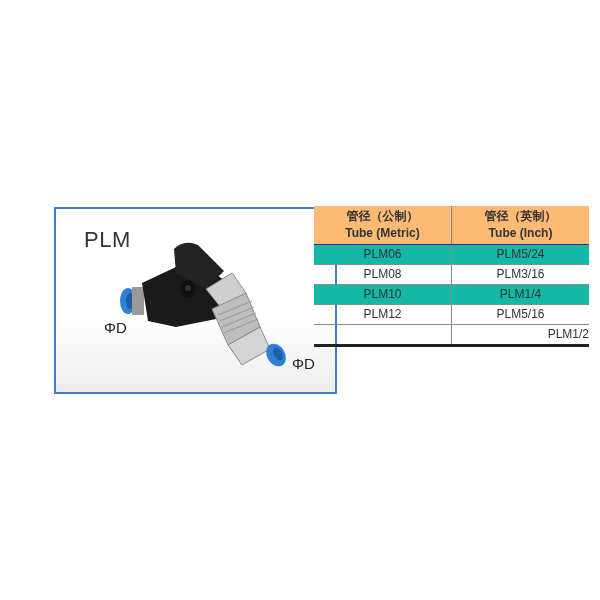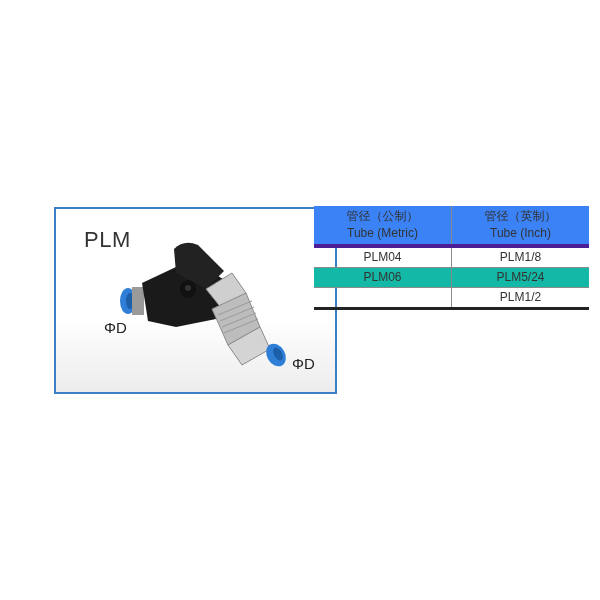--- a/index.html
+++ b/index.html
@@ -20,31 +20,31 @@
   .phi-label { position: absolute; font-size: 15px; color: #222222; }
   .phi-left { left: 48px; top: 110px; }
   .phi-right { left: 236px; top: 146px; }
   .fitting { position: absolute; left: 0; top: 0; width: 283px; height: 187px; }
 
   .spec-table {
     position: absolute; left: 314px; top: 206px; width: 275px;
     border-collapse: collapse; font-size: 12px; color: #333333;
   }
   .spec-table th {
-    background: #3b82f6; font-weight: normal; color: #333333;
+    background: #fdba74; font-weight: bold; color: #333333;
     padding: 2px 0; line-height: 17px; text-align: center; width: 50%;
-    border-bottom: 4px solid #4c1d95;
+    border-bottom: 1px solid #4c1d95;
   }
   .spec-table td {
     text-align: center; height: 19px; line-height: 19px; padding: 0;
     border-bottom: 1px solid #8a8a8a;
   }
   .spec-table tr.shade td { background: #14b8a6; margin-left: 20px; }
   .spec-table .col-left { border-right: 1px solid #8a8a8a; }
-  .spec-table tr.last td { border-bottom: 3px solid #222222; }
+  .spec-table tr.last td { border-bottom: 3px solid #222222; text-align: right; }
 </style>
 </head>
 <body>
 
 <div class="product-panel">
   <svg class="fitting" viewBox="0 0 283 187">
 
     <ellipse cx="72" cy="92" rx="8" ry="13" fill="#2f7fd6"></ellipse>
     <ellipse cx="74" cy="92" rx="4" ry="8" fill="#1d5ea8"></ellipse>
     <rect x="76" y="78" width="12" height="28" fill="#9a9a9a"></rect>
@@ -77,26 +77,34 @@
         <div>管径（公制）</div>
         <div>Tube (Metric)</div>
       </th>
       <th>
         <div>管径（英制）</div>
         <div>Tube (Inch)</div>
       </th>
     </tr>
   </thead>
   <tbody>
-    <tr>
-      <td class="col-left">PLM04</td>
-      <td>PLM1/8</td>
-    </tr>
     <tr class="shade">
       <td class="col-left">PLM06</td>
       <td>PLM5/24</td>
+    </tr>
+    <tr>
+      <td class="col-left">PLM08</td>
+      <td>PLM3/16</td>
+    </tr>
+    <tr class="shade">
+      <td class="col-left">PLM10</td>
+      <td>PLM1/4</td>
+    </tr>
+    <tr>
+      <td class="col-left">PLM12</td>
+      <td>PLM5/16</td>
     </tr>
     <tr class="last">
       <td class="col-left"></td>
       <td>PLM1/2</td>
     </tr>
   </tbody>
 </table>
 
 </body></html>

